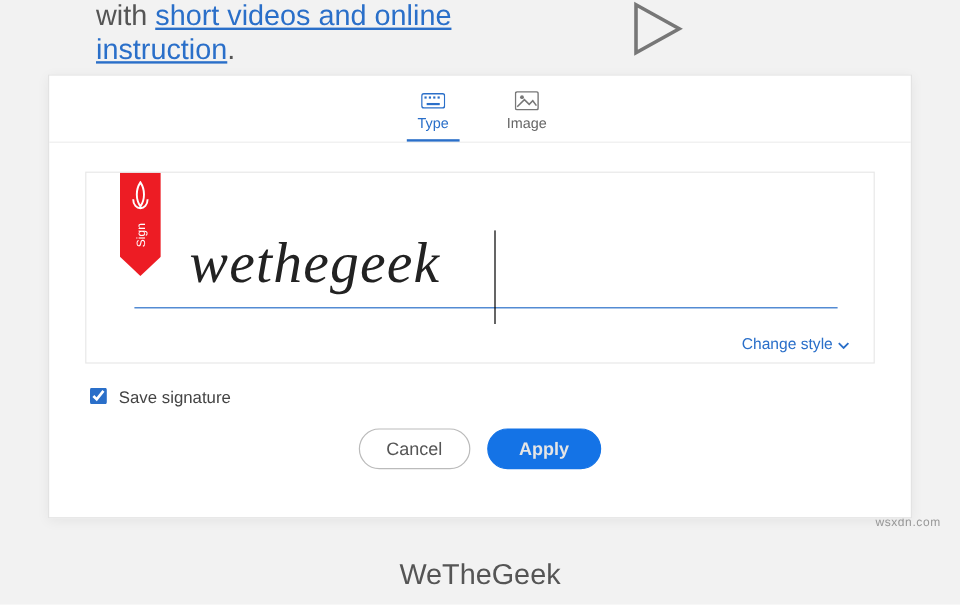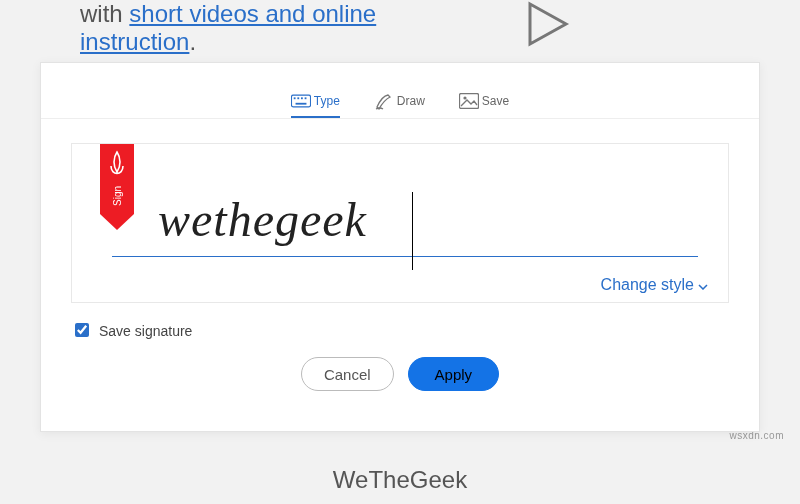--- a/index.html
+++ b/index.html
@@ -28,21 +28,21 @@
     position: absolute; left: 40px; top: 62px; width: 720px; height: 370px;
     background: #fff; border: 1px solid #e3e3e3; box-shadow: 0 2px 10px rgba(0,0,0,.06);
     display: flex; flex-direction: column;
   }
 
   .tabs {
     height: 56px; border-bottom: 1px solid #eee; display:flex; justify-content:center;
     align-items:flex-end; gap: 34px;
   }
   .tab {
-    display:flex; flex-direction:row; align-items:center; gap:3px;
+    display:flex; flex-direction:column; align-items:center; gap:3px;
     padding-bottom: 6px; border-bottom: 2px solid transparent; cursor: pointer;
     color: #666; font-size: 12px; min-width: 44px;
   }
   .tab.active { color: #2a6fc9; border-bottom-color:#2a6fc9; }
   .tab .ticon { width: 20px; height: 18px; display:flex; align-items:center; justify-content:center; }
 
   .sig-panel-wrap { padding: 24px 30px 10px 30px; }
   .sig-panel {
     border: 1px solid #e8e8e8; background:#fff; height: 160px; position: relative;
   }
@@ -58,34 +58,34 @@
   }
   .sig-input {
     border:none; outline:none; width:100%; font-size: 48px; line-height:1;
     font-family: "Brush Script MT", "Segoe Script", "Comic Sans MS", cursive;
     font-style: italic; color:#222; background:transparent; letter-spacing: 1px;
   }
   .caret {
     position:absolute; left: 340px; top: 48px; width:1px; height: 78px; background:#000;
   }
   .change-style {
-    position:absolute; right: 20px; bottom: 8px; color:#2a6fc9; font-size:16px; cursor:pointer;
+    position:absolute; right: 20px; bottom: 8px; color:#2a6fc9; font-size:13px; cursor:pointer;
     display:flex; align-items:center; gap:4px;
   }
 
   .save-row { padding: 10px 30px 0 34px; display:flex; align-items:flex-start; gap:10px; font-size:14px; color:#444; }
   .save-row input[type=checkbox]{ width:14px; height:14px; accent-color:#2a6fc9; }
 
   .btn-row { flex:1; display:flex; align-items:center; justify-content:center; gap:14px; padding-bottom:22px; }
   .btn {
     height:34px; padding: 0 22px; border-radius:17px; font-size:15px; cursor:pointer;
     display:flex; align-items:center; justify-content:center;
   }
   .btn-cancel { background:#fff; border:1.5px solid #bbb; color:#555; }
-  .btn-apply  { background:#1473e6; border:1.5px solid #1473e6; color:#000000; padding: 0 26px; }
+  .btn-apply  { background:#1473e6; border:1.5px solid #1473e6; color:#e5e5e5; padding: 0 26px; font-weight: bold; }
 </style>
 </head>
 <body>
 
 <div class="backdrop">
 
   <div class="bg-text">
     <span>with </span><a href="#">short videos and online</a><br>
     <a href="#">instruction</a><span>.</span>
   </div>
@@ -110,36 +110,27 @@
               <rect x="7" y="3" width="2" height="2" fill="#2a6fc9"></rect>
               <rect x="11" y="3" width="2" height="2" fill="#2a6fc9"></rect>
               <rect x="15" y="3" width="2" height="2" fill="#2a6fc9"></rect>
               <rect x="5" y="9" width="12" height="2" fill="#2a6fc9"></rect>
             </svg>
         </span>
         <span>Type</span>
       </div>
       <div class="tab">
         <span class="ticon">
-          <svg width="20" height="18" viewBox="0 0 20 18">
-              <path d="M3 15 Q8 4 14 3 L16 5 Q10 8 5 17 Z" fill="none" stroke="#777" stroke-width="1.3"></path>
-              <path d="M2 17 Q6 15 9 17" fill="none" stroke="#777" stroke-width="1.3"></path>
-            </svg>
-        </span>
-        <span>Draw</span>
-      </div>
-      <div class="tab">
-        <span class="ticon">
           <svg width="20" height="16" viewBox="0 0 20 16">
               <rect x="0.5" y="0.5" width="19" height="15" rx="1.5" fill="none" stroke="#777" stroke-width="1.3"></rect>
               <circle cx="6" cy="5" r="1.6" fill="#777"></circle>
               <path d="M2 13 L8 7 L12 11 L15 8 L18 12" fill="none" stroke="#777" stroke-width="1.3"></path>
             </svg>
         </span>
-        <span>Save</span>
+        <span>Image</span>
       </div>
     </div>
 
     <div class="sig-panel-wrap">
       <div class="sig-panel">
 
         <div class="flag">
           <svg width="34" height="86" viewBox="0 0 34 86">
             <polygon points="0,0 34,0 34,70 17,86 0,70" fill="#ed1c24"></polygon>
             <path d="M17 8 C13 14 13 22 17 28 C21 22 21 14 17 8 Z M11 22 C11 32 23 32 23 22" fill="none" stroke="#fff" stroke-width="1.6"></path>

